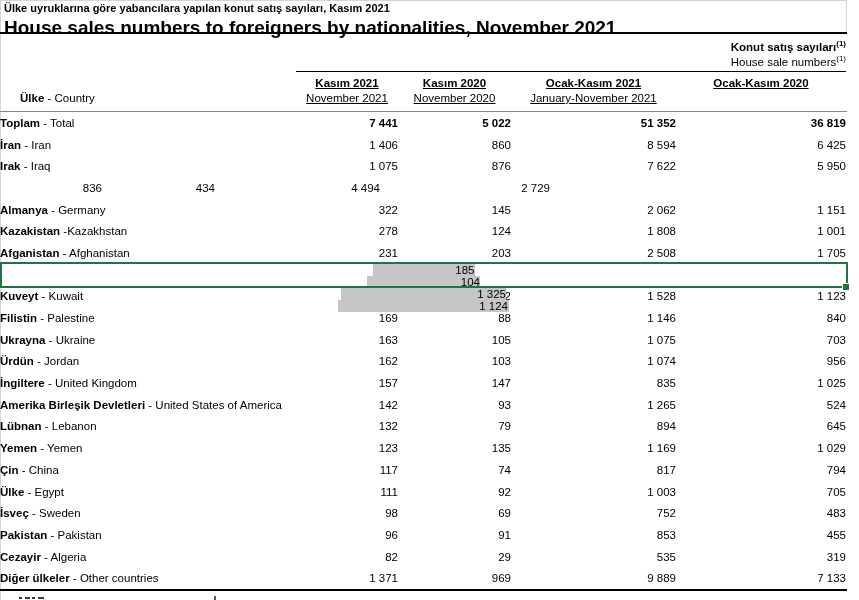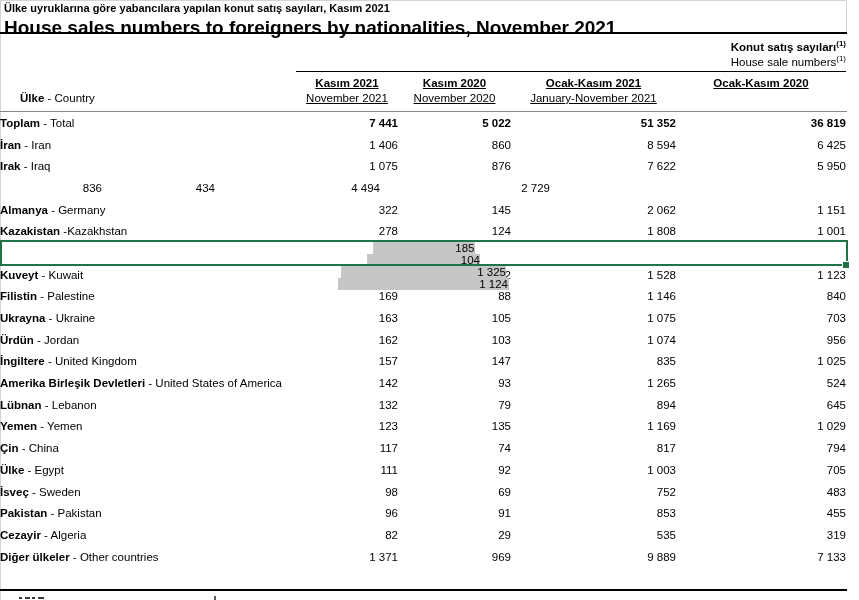--- a/index.html
+++ b/index.html
@@ -143,20 +143,27 @@
         <div class="cell val w2">2 062</div>
         <div class="cell val w3">1 151</div>
       </div>
       <div class="row">
         <div class="cell country"><span class="tr-name">Kazakistan</span><span> -</span><span>Kazakhstan</span></div>
         <div class="cell val w0">278</div>
         <div class="cell val w1">124</div>
         <div class="cell val w2">1 808</div>
         <div class="cell val w3">1 001</div>
       </div>
+      <div class="row">
+        <div class="cell country"><span class="tr-name">Afganistan</span><span> - </span><span>Afghanistan</span></div>
+        <div class="cell val w0">231</div>
+        <div class="cell val w1">203</div>
+        <div class="cell val w2">2 508</div>
+        <div class="cell val w3">1 705</div>
+      </div>
       <div class="row highlighted">
         <div class="cell country"><span class="tr-name">Azerbaycan</span><span> - </span><span>Azerbaijan</span></div>
         <div class="cell val w0">185</div>
         <div class="cell val w1">104</div>
         <div class="cell val w2">1 325</div>
         <div class="cell val w3">1 124</div>
         <div class="sel-border">
           <div class="sel-handle"></div>
         </div>
       </div>

